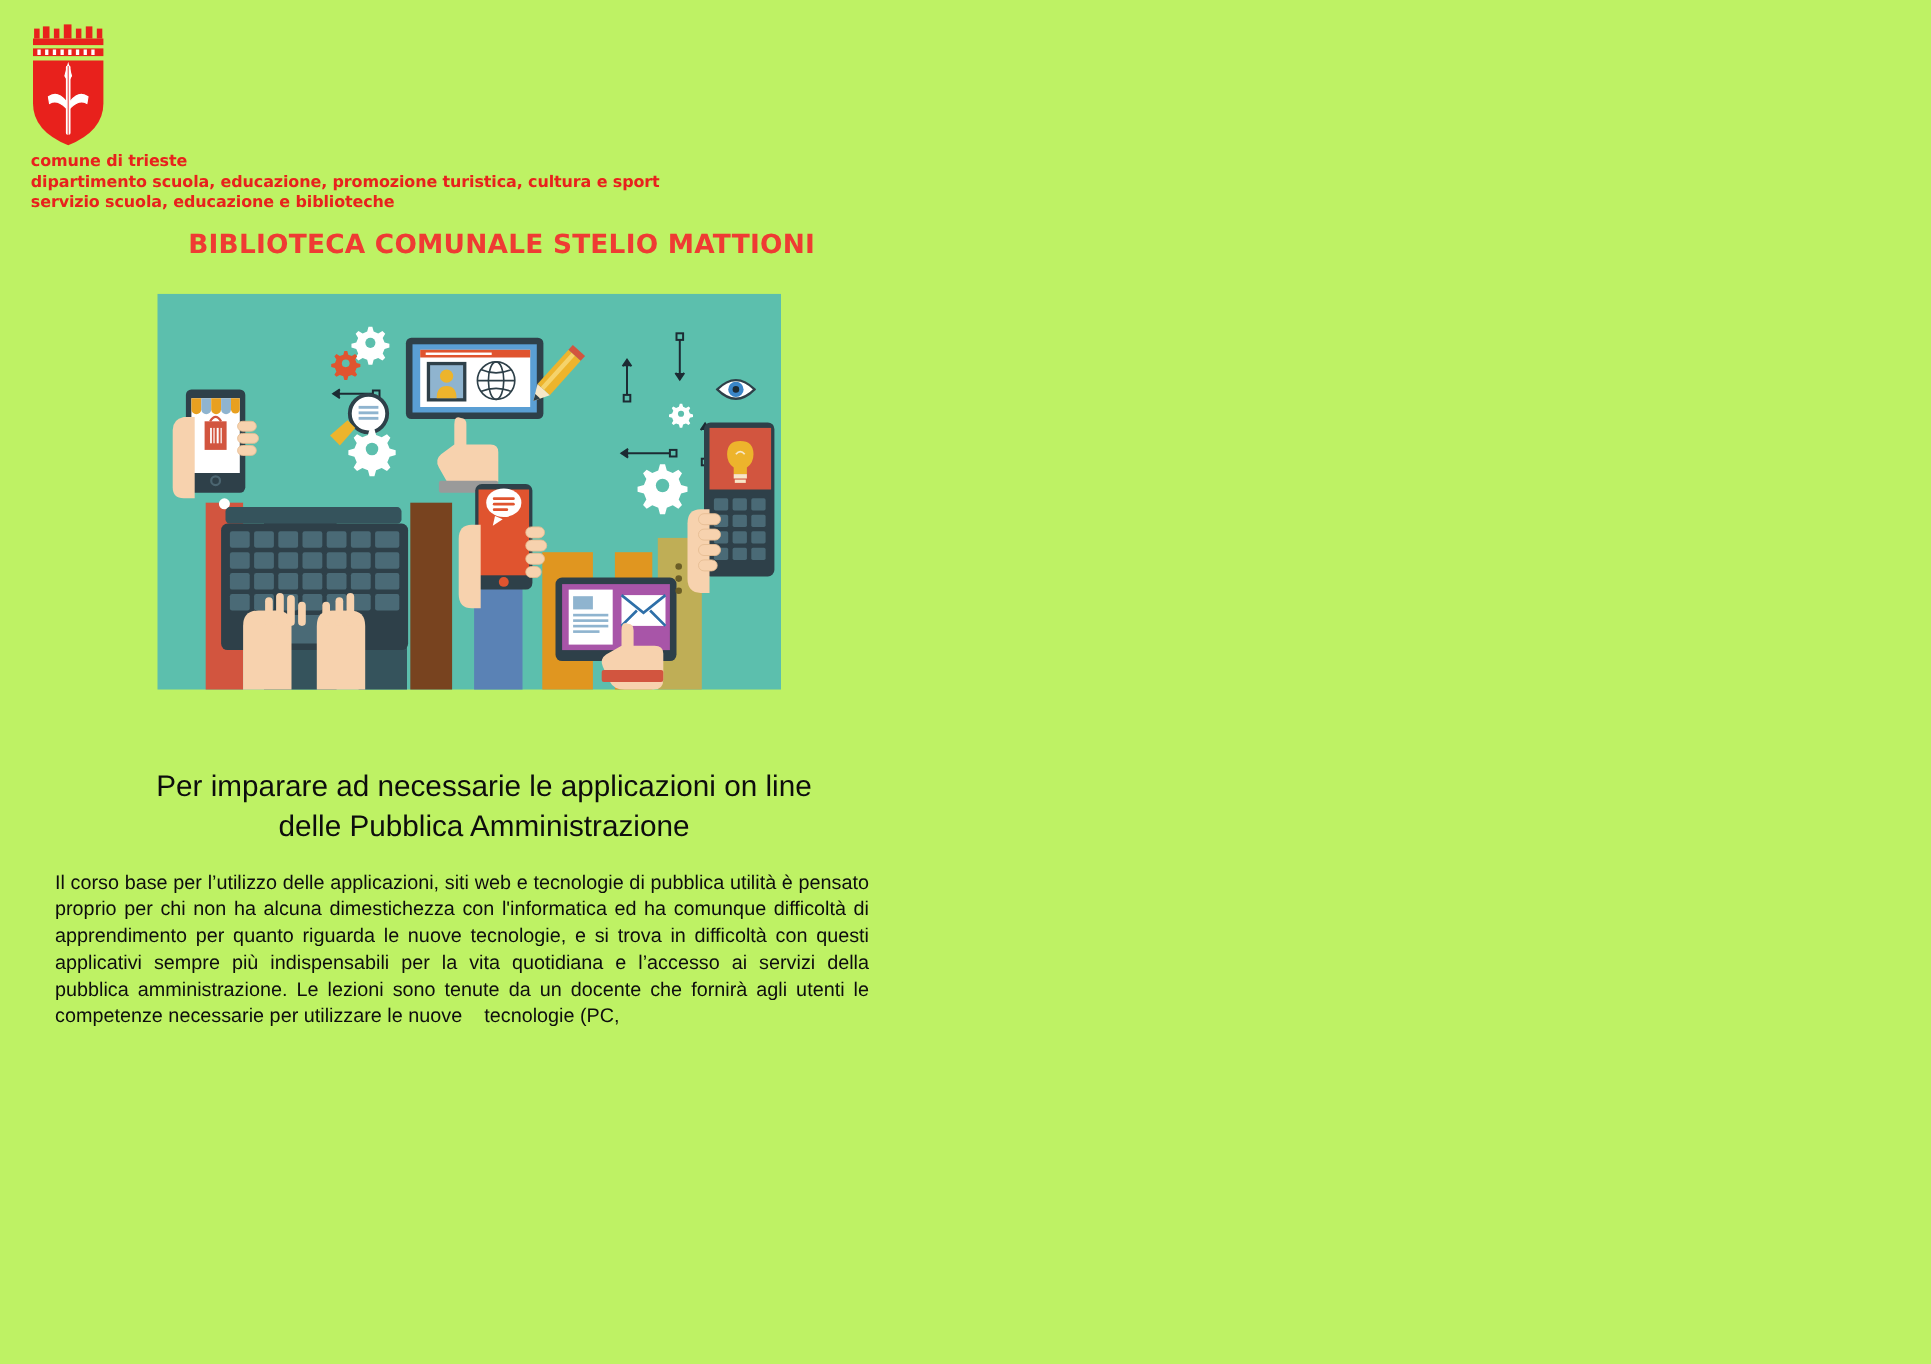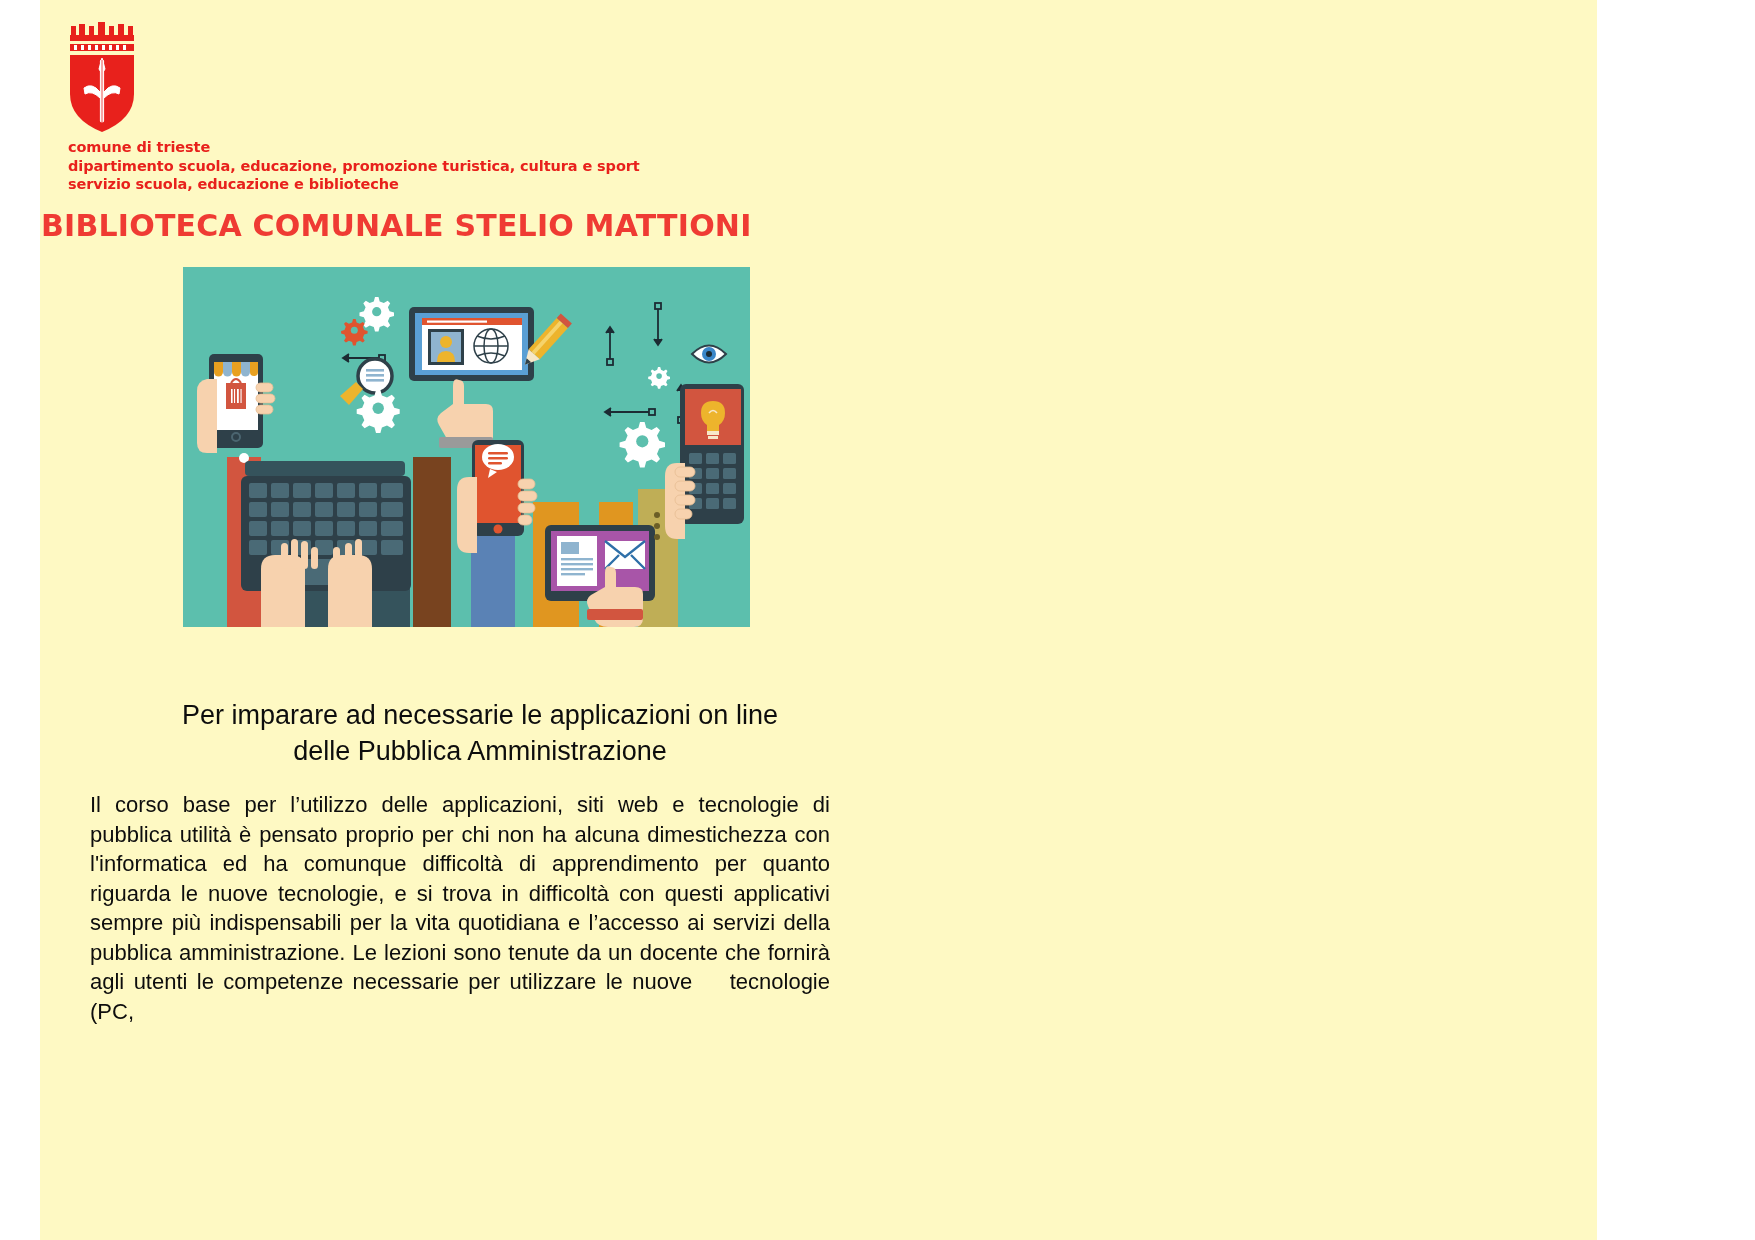--- a/index.html
+++ b/index.html
@@ -10,24 +10,23 @@
   body {
     width: 1755px; height: 1240px;
     font-family: "Liberation Sans", sans-serif;
     position: relative;
     overflow: hidden;
   }
 
   
   .page {
     position: relative;
-    width: 1557px;
+    width: 1755px;
     height: 1240px;
-    background: #fef9c3;
-    margin-left: 40px;
+    background: #bef264;
   }
   .col-left {
     position: absolute;
     left: 0; top: 0;
     width: 880px; height: 1240px;
   }
   .col-right {
     position: absolute;
     left: 880px; top: 0;
     width: 875px; height: 1240px;
@@ -49,25 +48,26 @@
     font-weight: bold;
     font-size: 14.5px;
     line-height: 1.28;
     color: #e8211c;
     letter-spacing: -0.1px;
   }
   .dept-lines div { white-space: nowrap; }
 
   .lib-title {
     position: absolute;
-    left: 1px; top: 208px;
+    left: 16px; top: 208px;
     width: 880px;
+    text-align: center;
     font-family: "DejaVu Sans", sans-serif;
     font-weight: bold;
-    font-size: 30px;
+    font-size: 24px;
     letter-spacing: 0.2px;
     color: #ef3b33;
     white-space: nowrap;
   }
 
   
   .illus-wrap {
     position: absolute;
     left: 143px; top: 267px;
     width: 567px; height: 360px;
@@ -98,21 +98,21 @@
     color: #0d0d0d;
   }
   .course-sub div { white-space: nowrap; }
 
   
   .left-body {
     position: absolute;
     left: 50px; top: 790px;
     width: 740px;
     font-family: "Liberation Sans", sans-serif;
-    font-size: 22px;
+    font-size: 18px;
     line-height: 1.345;
     color: #0d0d0d;
     text-align: justify;
     text-justify: inter-word;
   }
 </style>
 </head>
 <body>
 
 <div class="page">

